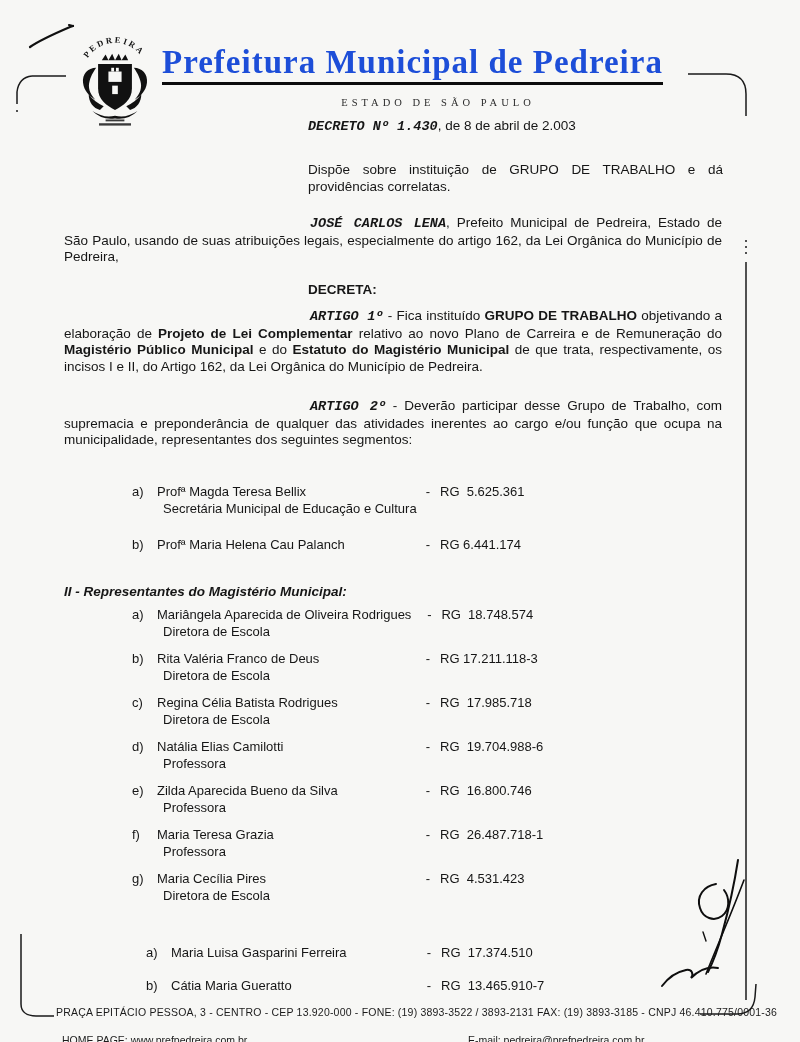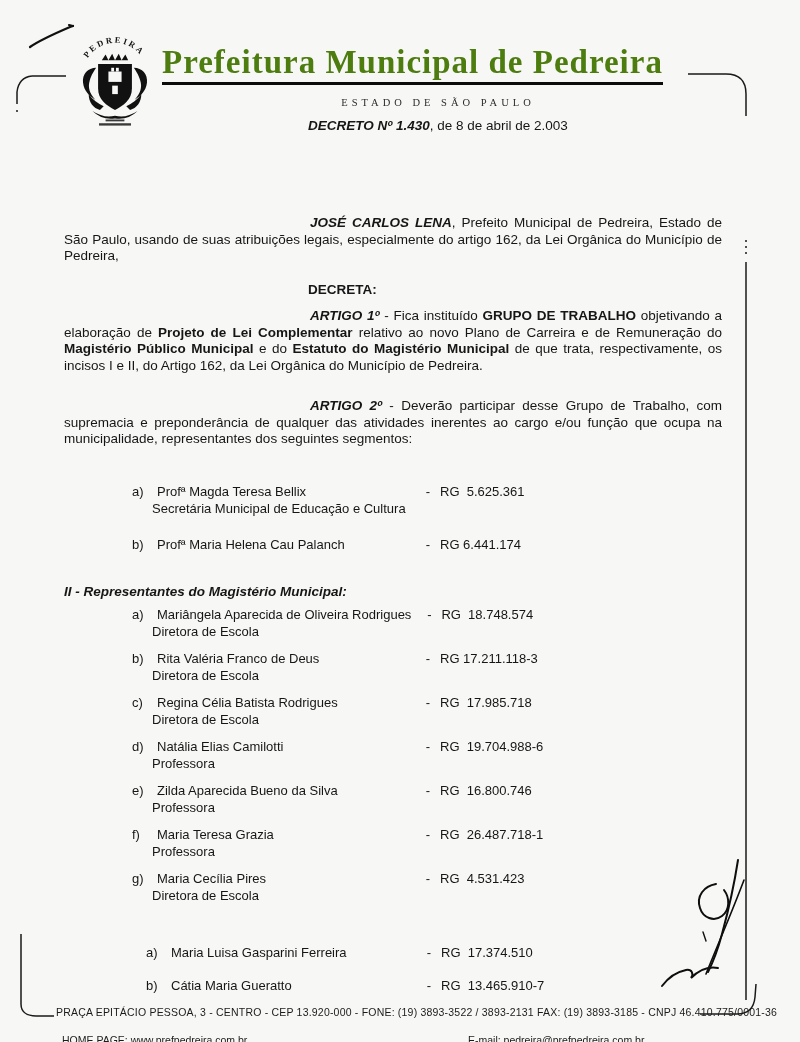--- a/index.html
+++ b/index.html
@@ -3,26 +3,26 @@
 <meta charset="utf-8">
 <style>
   html,body{margin:0;padding:0;background:#e9e9e7;}
   .page{
     position:relative;width:800px;height:1042px;margin:0 auto;
     background:#f7f7f5;overflow:hidden;color:#161616;
     font-family:"Liberation Sans", sans-serif;
   }
   .abs{position:absolute;}
   .b{font-weight:bold;}
-  .i{font-style:italic;}
+  .i{font-style:italic;font-family:Liberation Mono, monospace;}
 
   
   .title{
     font-family:"Liberation Serif", serif;font-weight:bold;font-size:33px;
-    letter-spacing:1px;color:#4d7c0f;border-bottom:3px solid #0c0c0c;
+    letter-spacing:1px;color:#1d4ed8;border-bottom:3px solid #0c0c0c;
     padding-bottom:1px;white-space:nowrap;
   }
   .subtitle{
     width:552px;text-align:center;font-family:"Liberation Serif", serif;
     font-size:10.5px;letter-spacing:4px;color:#2c2c2c;white-space:nowrap;
   }
   .decree-line{font-size:13.5px;white-space:nowrap;}
 
   
   .para{font-size:13.5px;line-height:16.5px;text-align:justify;}
@@ -31,21 +31,21 @@
   .decreta{font-size:13.5px;font-weight:bold;text-align:center;}
   .sec-heading{font-size:13.5px;font-weight:bold;font-style:italic;white-space:nowrap;}
 
   
   .items{font-size:13px;line-height:16.5px;}
   .item .line1{display:flex;white-space:nowrap;}
   .item .letter{width:25px;flex:0 0 auto;}
   .item .name{min-width:253px;padding-right:6px;}
   .item .sep{width:24px;text-align:center;flex:0 0 auto;}
   .item .rg{white-space:pre;}
-  .item .role{margin-left:20px;}
+  .item .role{margin-left:31px;}
   .items-one .item{margin-bottom:20px;}
   .items-two .item{margin-bottom:11px;}
   .items-three .item{margin-bottom:16px;}
   .items-three .name{min-width:240px;}
 
   
   .footer-line1{
     width:688px;text-align:center;font-size:10.5px;letter-spacing:0.2px;
     white-space:nowrap;color:#1b1b1b;
   }
@@ -84,20 +84,21 @@
     <rect x="40" y="93" width="20" height="2" fill="#3a3a3a"></rect>
     <rect x="33" y="97" width="34" height="2.5" fill="#3a3a3a"></rect>
   </svg>
 
   <div class="abs title" style="left:162px;top:44px;">Prefeitura Municipal de Pedreira</div>
   <div class="abs subtitle" style="left:162px;top:97px;">ESTADO DE SÃO PAULO</div>
   <div class="abs decree-line" style="left:308px;top:118px;">
     <span class="b i">DECRETO Nº 1.430</span><span>, de 8 de abril de 2.003</span>
   </div>
 
+  <div class="abs para summary" style="left:308px;top:162px;">Dispõe sobre instituição de GRUPO DE TRABALHO e dá providências correlatas.</div>
 
   <div class="abs para indent" style="left:64px;top:215px;width:658px;"><span class="b i">JOSÉ CARLOS LENA</span><span>, Prefeito Municipal de Pedreira, Estado de São Paulo, usando de suas atribuições legais, especialmente do artigo 162, da Lei Orgânica do Município de Pedreira,</span></div>
 
   <div class="abs decreta" style="left:308px;top:282px;">DECRETA:</div>
 
   <div class="abs para indent" style="left:64px;top:308px;width:658px;"><span class="b i">ARTIGO 1º</span><span> - Fica instituído </span><span class="b">GRUPO DE TRABALHO</span><span> objetivando a elaboração de </span><span class="b">Projeto de Lei Complementar</span><span> relativo ao novo Plano de Carreira e de Remuneração do </span><span class="b">Magistério Público Municipal</span><span> e do </span><span class="b">Estatuto do Magistério Municipal</span><span> de que trata, respectivamente, os incisos I e II, do Artigo 162, da Lei Orgânica do Município de Pedreira.</span></div>
 
   <div class="abs para indent" style="left:64px;top:398px;width:658px;"><span class="b i">ARTIGO 2º</span><span> - Deverão participar desse Grupo de Trabalho, com supremacia e preponderância de qualquer das atividades inerentes ao cargo e/ou função que ocupa na municipalidade, representantes dos seguintes segmentos:</span></div>
 
   <div class="abs items items-one" style="left:132px;top:484px;">

